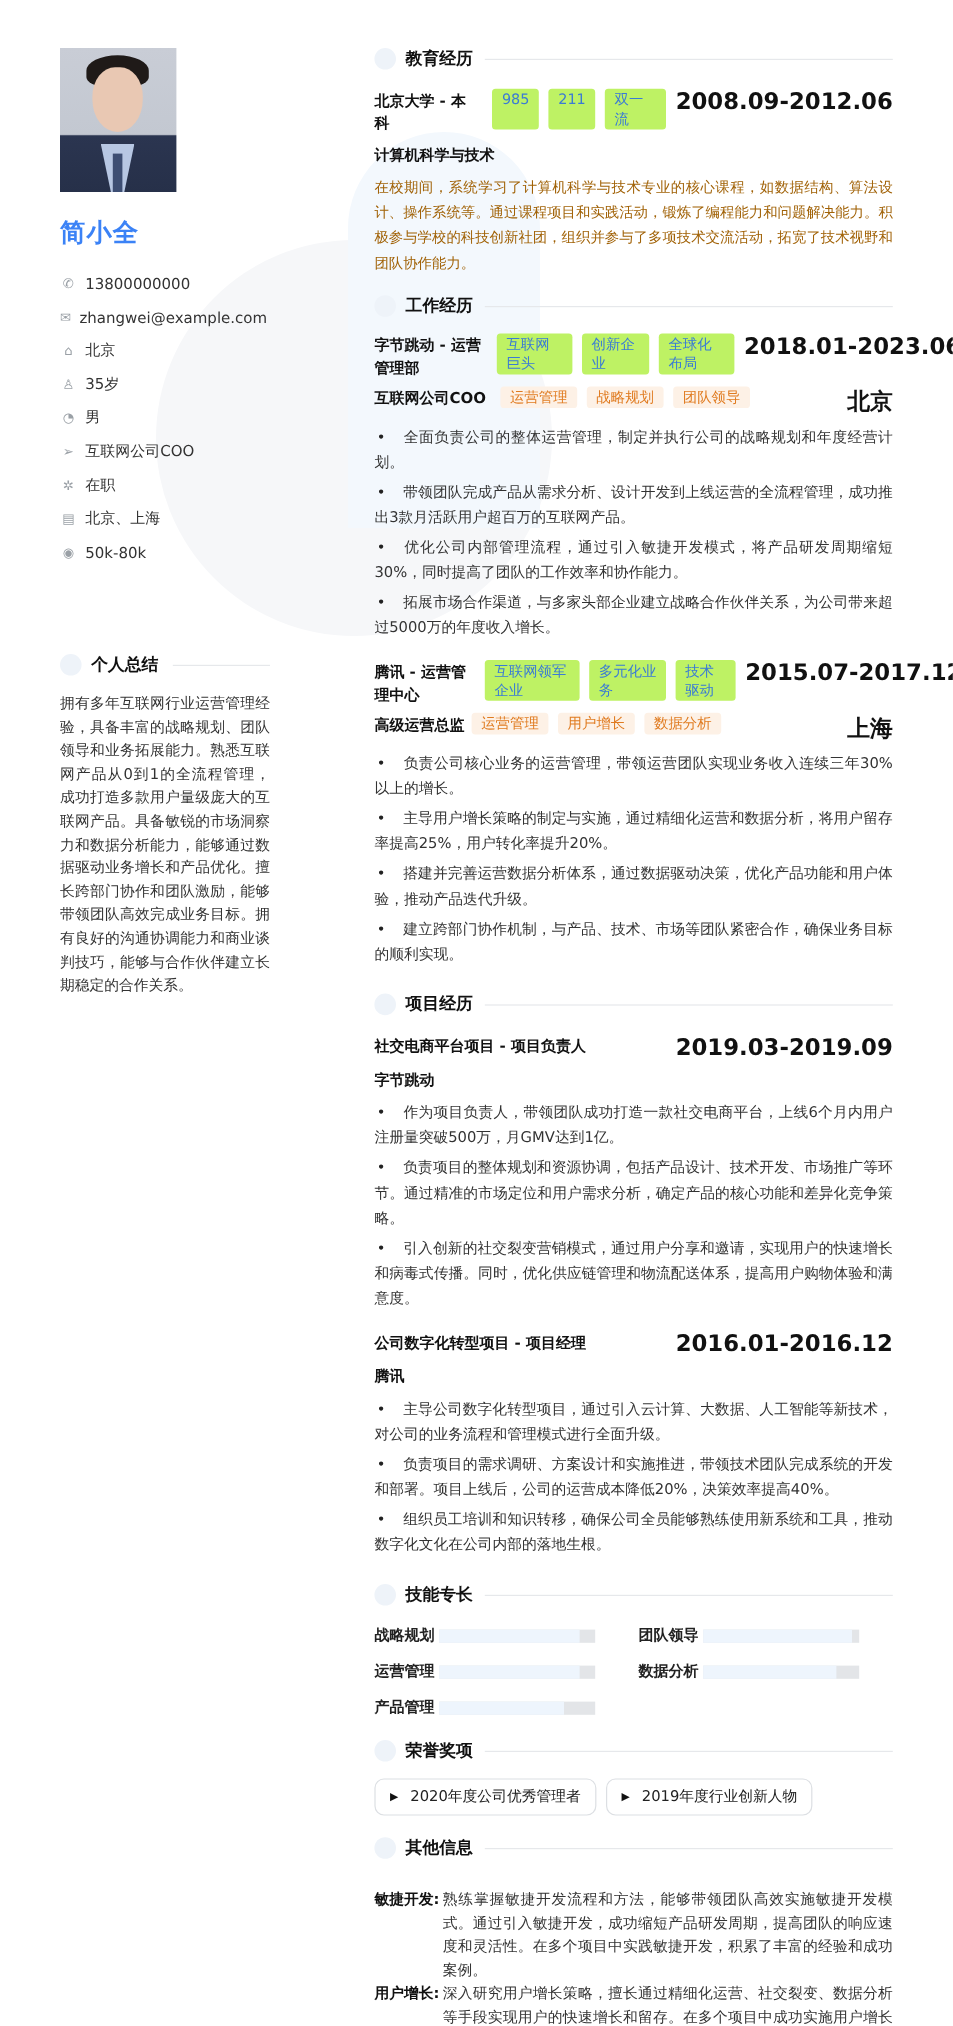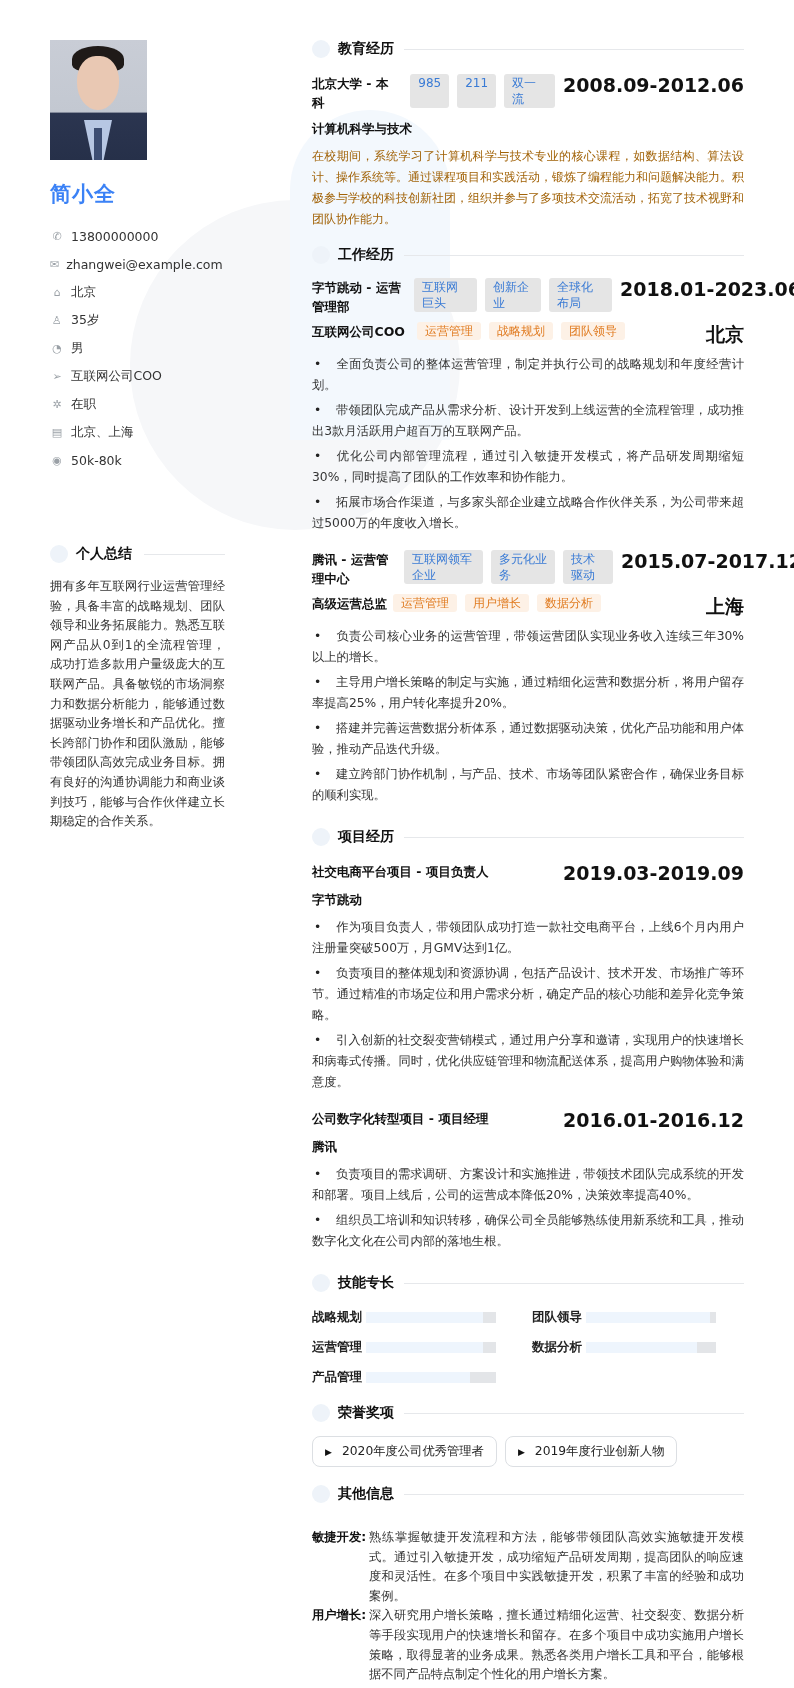--- a/index.html
+++ b/index.html
@@ -31,21 +31,21 @@
   .summary .sec-title .line { margin-left: 12px; }
   .summary-text { margin-top: 14px; font-size: 12.3px; line-height: 19.6px; color: #333; text-align: justify; }
 
   
   .right { position: absolute; left: 312px; top: 40px; width: 432px; }
   .section { margin-bottom: 0; }
   .entry-head { display: flex; align-items: flex-start; justify-content: space-between; font-size: 12.5px; font-weight: bold; color: #111; }
   .entry-head .lhs { display: flex; align-items: flex-start; }
   .title-txt { line-height: 19px; }
   .tags { display: flex; margin-left: 10px; }
-  .tag { background: #e5e5e5; color: #3a7bd5; font-weight: normal; font-size: 12px; padding: 1px 8px; margin-right: 8px; border-radius: 3px; line-height: 16px; }
+  .tag { background: #bef264; color: #3a7bd5; font-weight: normal; font-size: 12px; padding: 1px 8px; margin-right: 8px; border-radius: 3px; line-height: 16px; }
   .tag.orange { background: #fdf1e6; color: #e07b20; }
   .date { font-weight: bold; font-size: 19px; color: #111; white-space: nowrap; }
   .sub { font-size: 12.5px; font-weight: bold; color: #111; }
   .para { font-size: 12px; line-height: 21px; color: #a16207; text-align: justify; }
   .bullets { list-style: none; }
   .bullets li { font-size: 12.3px; line-height: 21px; color: #333; margin-bottom: 4px; text-align: justify; }
   .bullets li::before { content: "•"; display: inline-block; width: 22px; padding-left: 2px; color: #222; }
 
   .skills { display: grid; grid-template-columns: 220px 212px; row-gap: 12px; margin-top: 16px; }
   .skill { display: flex; align-items: center; height: 18px; }
@@ -233,20 +233,21 @@
         <li>负责项目的整体规划和资源协调，包括产品设计、技术开发、市场推广等环节。通过精准的市场定位和用户需求分析，确定产品的核心功能和差异化竞争策略。</li>
         <li>引入创新的社交裂变营销模式，通过用户分享和邀请，实现用户的快速增长和病毒式传播。同时，优化供应链管理和物流配送体系，提高用户购物体验和满意度。</li>
       </ul>
 
       <div class="entry-head" style="margin-top:16px;">
         <span class="title-txt">公司数字化转型项目 - 项目经理</span>
         <span class="date">2016.01-2016.12</span>
       </div>
       <div class="sub" style="margin-top:8px;">腾讯</div>
       <ul class="bullets" style="margin-top:8px;">
+        <li>主导公司数字化转型项目，通过引入云计算、大数据、人工智能等新技术，对公司的业务流程和管理模式进行全面升级。</li>
         <li>负责项目的需求调研、方案设计和实施推进，带领技术团队完成系统的开发和部署。项目上线后，公司的运营成本降低20%，决策效率提高40%。</li>
         <li>组织员工培训和知识转移，确保公司全员能够熟练使用新系统和工具，推动数字化文化在公司内部的落地生根。</li>
       </ul>
     </div>
 
     <div class="section" style="margin-top:22px;">
       <div class="sec-title">
         <span class="dot"></span>
         <span>技能专长</span>
         <span class="line"></span>

